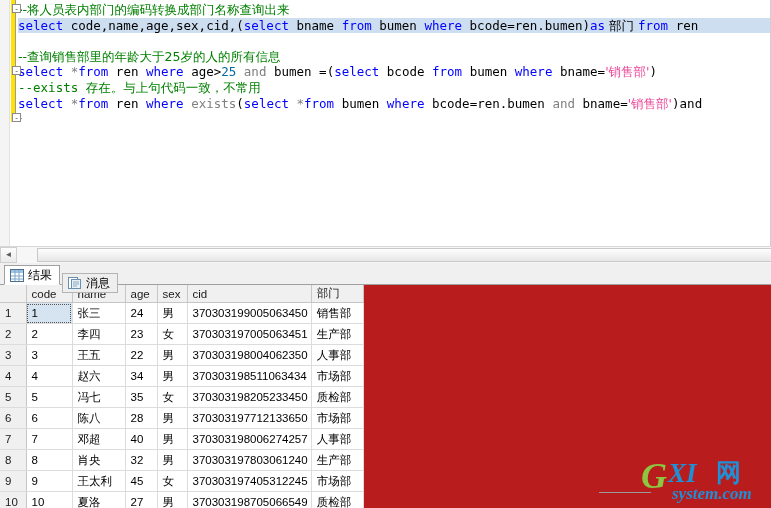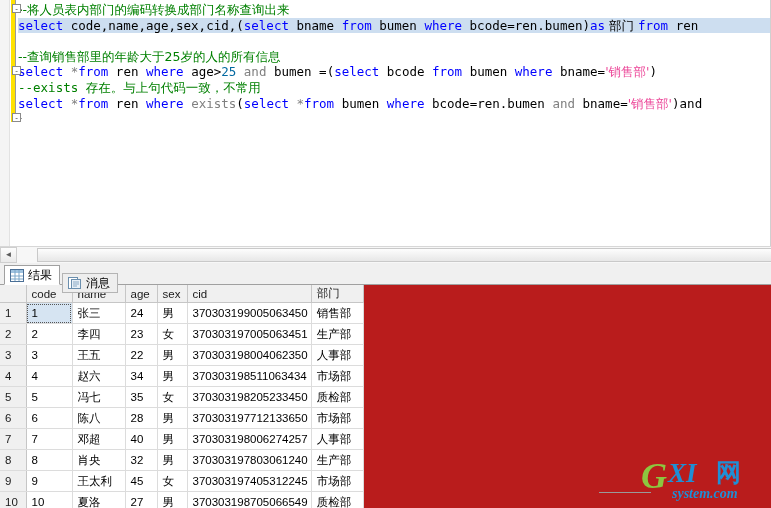--- a/index.html
+++ b/index.html
@@ -70,21 +70,21 @@
   .cjk{font-family:"DejaVu Sans","Liberation Sans",sans-serif;}
 
   
   .wm{position:absolute;right:8px;bottom:6px;width:122px;height:46px;pointer-events:none;}
   .wm-g{position:absolute;left:0;top:2px;font-size:36px;line-height:36px;color:#8dc63f;
     font-family:"Liberation Serif","DejaVu Serif",serif;font-weight:bold;font-style:italic;}
   .wm-xi{position:absolute;left:27px;top:4px;font-size:27px;line-height:27px;color:#1f8fd6;
     font-family:"Liberation Serif","DejaVu Serif",serif;font-weight:bold;font-style:italic;}
   .wm-net{position:absolute;left:75px;top:4px;font-size:25px;line-height:25px;color:#1f8fd6;
     font-family:"DejaVu Sans",sans-serif;font-weight:bold;}
-  .wm-sub{position:absolute;left:31px;top:32px;font-size:14px;line-height:12px;color:#1f8fd6;
+  .wm-sub{position:absolute;left:31px;top:32px;font-size:17px;line-height:12px;color:#1f8fd6;
     font-family:"Liberation Serif","DejaVu Serif",serif;font-weight:bold;font-style:italic;}
   .wm-rule{position:absolute;right:120px;bottom:15px;width:52px;height:1px;background:#9a9a9a;}
 </style>
 </head>
 <body>
 
 <div class="app">
 
   <div class="editor-pane">
     <div class="editor-sel-margin"></div>

